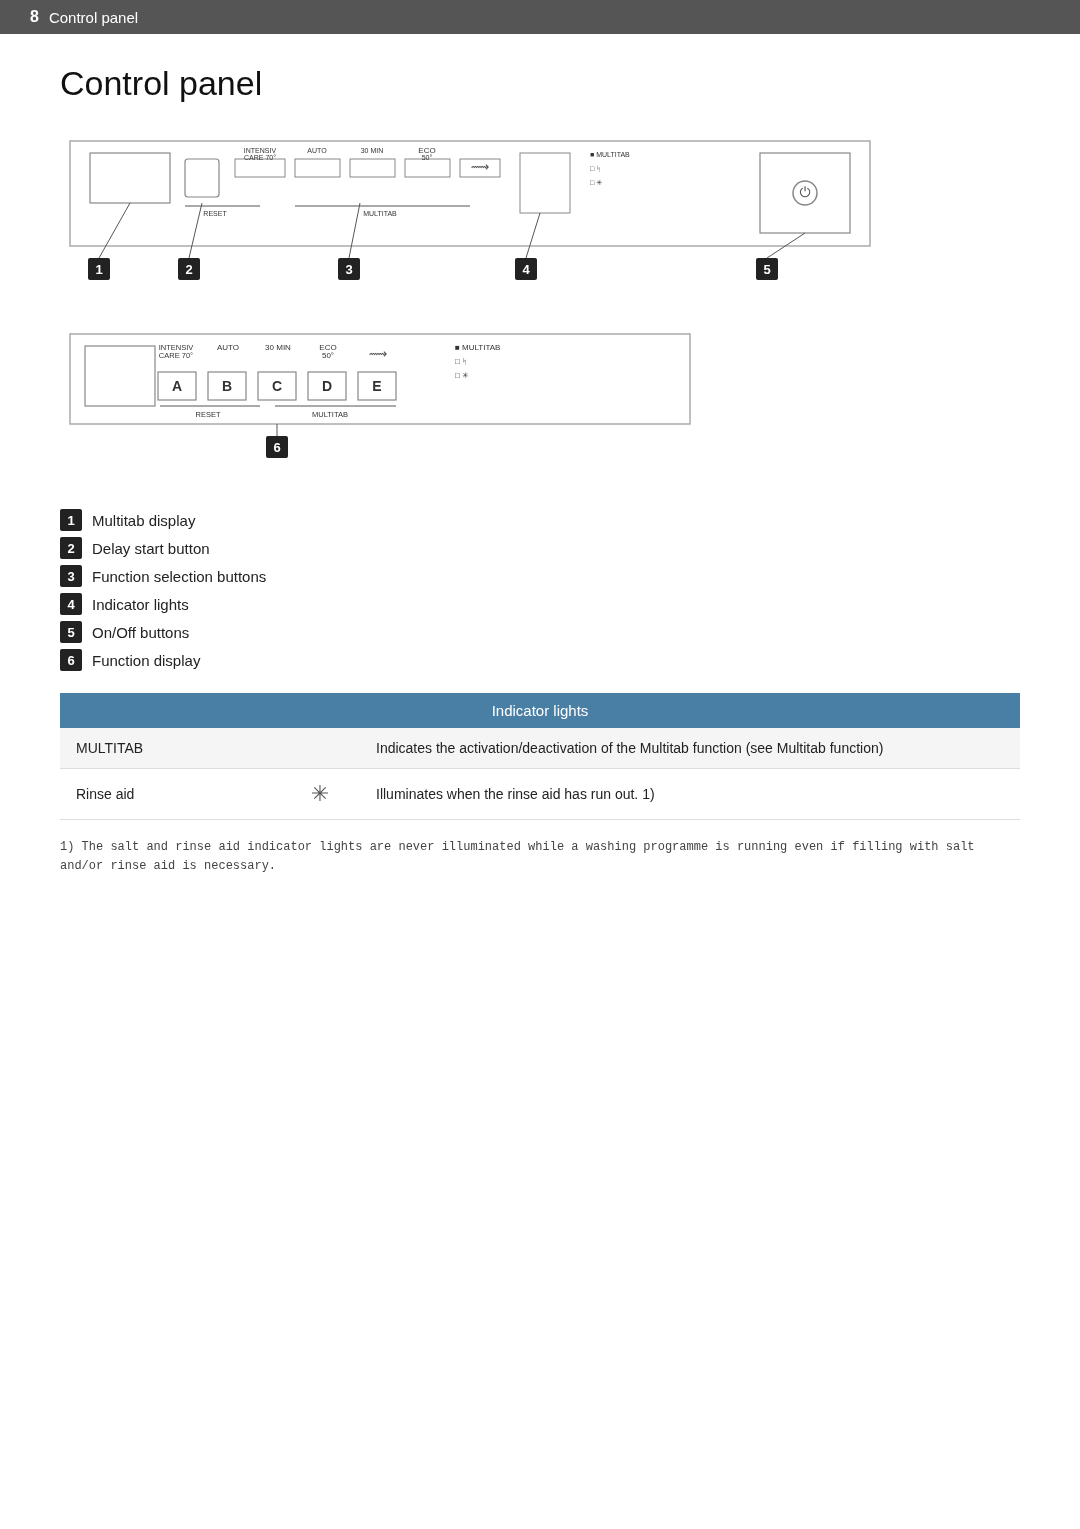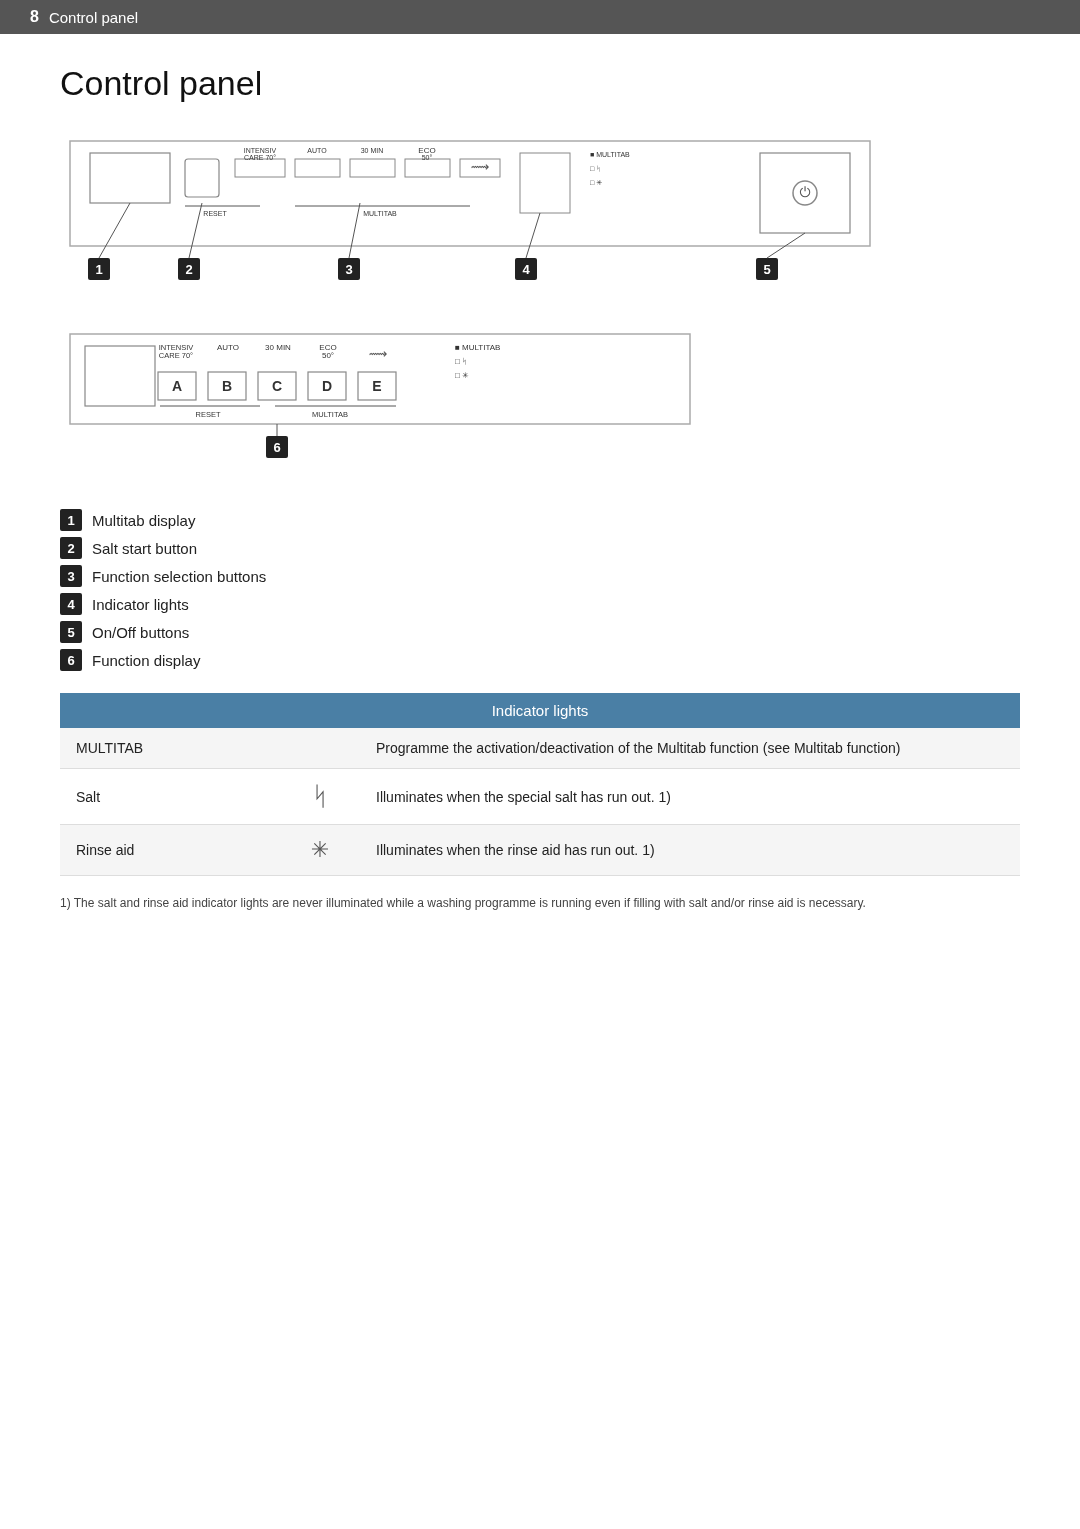--- a/index.html
+++ b/index.html
@@ -111,20 +111,21 @@
       text-align: center;
       font-size: 22px;
     }
 
     
     .footnote {
       font-size: 12px;
       color: #444;
       margin-top: 10px;
       line-height: 1.6;
+      font-family: Liberation Mono, monospace;
     }
 
     
     .panel-svg {
       display: block;
     }
   </style>
 </head>
 <body>
 
@@ -249,21 +250,21 @@
     </div>
   </div>
 
   <div class="items-list">
     <div class="item-row">
       <span class="num-badge">1</span>
       <span>Multitab display</span>
     </div>
     <div class="item-row">
       <span class="num-badge">2</span>
-      <span>Salt start button</span>
+      <span>Delay start button</span>
     </div>
     <div class="item-row">
       <span class="num-badge">3</span>
       <span>Function selection buttons</span>
     </div>
     <div class="item-row">
       <span class="num-badge">4</span>
       <span>Indicator lights</span>
     </div>
     <div class="item-row">
@@ -280,28 +281,23 @@
     <thead>
       <tr>
         <th colspan="3">Indicator lights</th>
       </tr>
     </thead>
     <tbody>
 
       <tr>
         <td style="width:220px;">MULTITAB</td>
         <td class="symbol-cell" style="width:80px;"></td>
-        <td>Programme the activation/deactivation of the Multitab function (see Multitab function)</td>
+        <td>Indicates the activation/deactivation of the Multitab function (see Multitab function)</td>
       </tr>
 
-      <tr>
-        <td>Salt</td>
-        <td class="symbol-cell" style="font-size:26px; color:#555;">ᛋ</td>
-        <td>Illuminates when the special salt has run out. 1)</td>
-      </tr>
 
       <tr>
         <td>Rinse aid</td>
         <td class="symbol-cell" style="font-size:22px; color:#555;">✳</td>
         <td>Illuminates when the rinse aid has run out. 1)</td>
       </tr>
     </tbody>
   </table>
 
   <div class="footnote">1) The salt and rinse aid indicator lights are never illuminated while a washing programme is running even if filling

